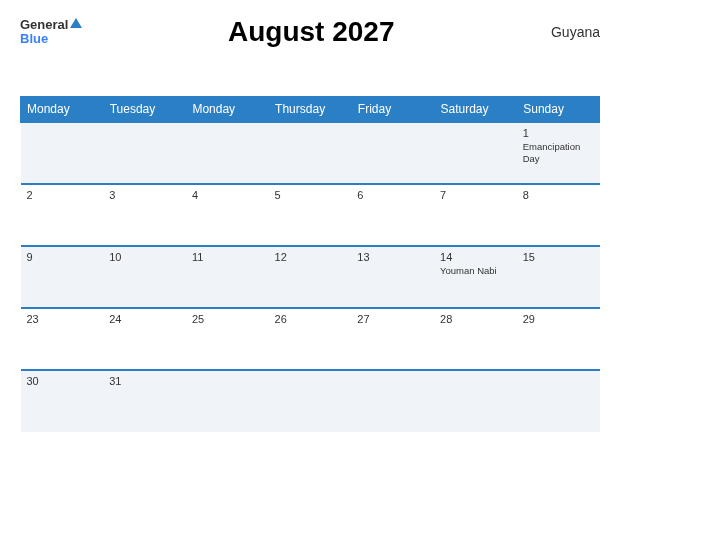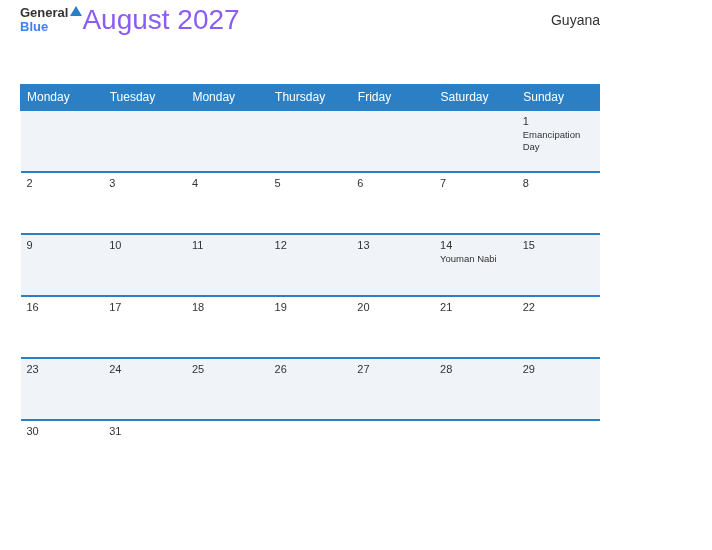--- a/index.html
+++ b/index.html
@@ -7,21 +7,21 @@
       background: #fff;
       font-family: Arial, sans-serif;
       width: 712px;
       height: 550px;
       overflow: hidden;
     }
     .page {
       width: 620px;
       height: 550px;
       background: #fff;
-      padding: 4px 20px;
+      padding: 16px 20px;
       position: relative;
     }
     
     .header {
       display: flex;
       align-items: center;
       justify-content: space-between;
       margin-bottom: 10px;
     }
     .logo {
@@ -45,23 +45,23 @@
       width: 0;
       height: 0;
       border-left: 6px solid transparent;
       border-right: 6px solid transparent;
       border-bottom: 10px solid #2b7fc4;
       margin-left: 2px;
       vertical-align: middle;
     }
     .title {
       font-size: 28px;
-      color: #8b5cf6;
-      font-weight: normal;
-      text-align: left;
+      color: #000000;
+      font-weight: bold;
+      text-align: center;
       flex: 1;
     }
     .country {
       font-size: 14px;
       color: #333;
       text-align: right;
       min-width: 60px;
     }
     
     .calendar {
@@ -200,43 +200,20 @@
           <td>
             <span class="day-num">14</span>
             <span class="holiday">Youman Nabi</span>
           </td>
           <td>
             <span class="day-num">15</span>
           </td>
         </tr>
         <tr>
           <td>
-            <span class="day-num">16</span>
-          </td>
-          <td>
-            <span class="day-num">17</span>
-          </td>
-          <td>
-            <span class="day-num">18</span>
-          </td>
-          <td>
-            <span class="day-num">19</span>
-          </td>
-          <td>
-            <span class="day-num">20</span>
-          </td>
-          <td>
-            <span class="day-num">21</span>
-          </td>
-          <td>
-            <span class="day-num">22</span>
-          </td>
-        </tr>
-        <tr>
-          <td>
             <span class="day-num">23</span>
           </td>
           <td>
             <span class="day-num">24</span>
           </td>
           <td>
             <span class="day-num">25</span>
           </td>
           <td>
             <span class="day-num">26</span>

